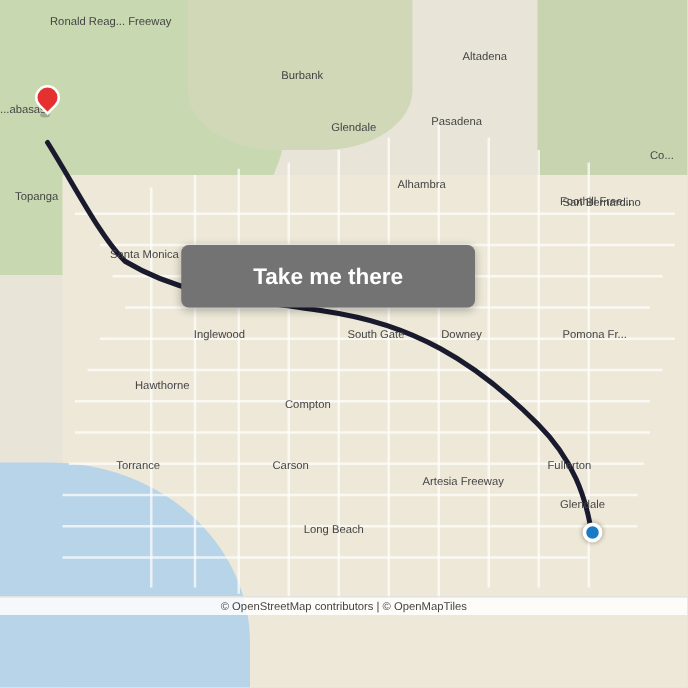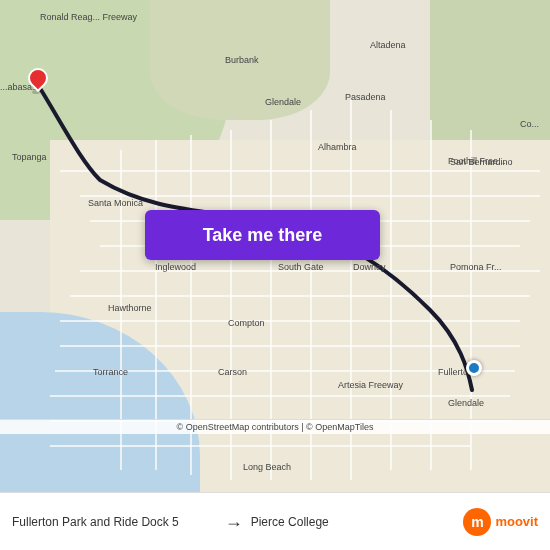--- a/index.html
+++ b/index.html
@@ -93,25 +93,25 @@
       position: absolute;
       top: 0; left: 0;
       width: 100%;
       height: 100%;
       pointer-events: none;
     }
 
     
     #take-me-there-btn {
       position: absolute;
-      top: 210px;
+      top: 196px;
       left: 145px;
       width: 235px;
       height: 50px;
-      background: #6d28d9;
+      background: #737373;
       color: white;
       border: none;
       border-radius: 6px;
       font-size: 18px;
       font-weight: bold;
       cursor: pointer;
       display: flex;
       align-items: center;
       justify-content: center;
       box-shadow: 0 2px 8px rgba(0,0,0,0.3);
@@ -323,46 +323,35 @@
       <div class="map-label" style="top:262px;left:155px;">Inglewood</div>
       <div class="map-label" style="top:303px;left:108px;">Hawthorne</div>
       <div class="map-label" style="top:262px;left:278px;">South Gate</div>
       <div class="map-label" style="top:262px;left:353px;">Downey</div>
       <div class="map-label" style="top:318px;left:228px;">Compton</div>
       <div class="map-label" style="top:367px;left:93px;">Torrance</div>
       <div class="map-label" style="top:367px;left:218px;">Carson</div>
       <div class="map-label" style="top:380px;left:338px;">Artesia Freeway</div>
       <div class="map-label" style="top:367px;left:438px;">Fullerton</div>
       <div class="map-label" style="top:398px;left:448px;">Glendale</div>
-      <div class="map-label" style="top:418px;left:243px;margin-top:44px;">Long Beach</div>
+      <div class="map-label" style="top:418px;left:243px;">Long Beach</div>
 
       <div class="map-label" style="top:82px;left:0px;">...abasas</div>
 
     </div>
 
     <div class="pin-origin">
       <div class="pin-head"></div>
       <div class="pin-shadow"></div>
     </div>
 
     <div class="pin-dest">
       <div class="dot"></div>
     </div>
 
     <button id="take-me-there-btn">Take me there</button>
 
     <div id="attribution">© OpenStreetMap contributors | © OpenMapTiles</div>
 
   </div>
 
-  <div id="bottom-bar">
-    <span class="route-from">Fullerton Park and Ride Dock 5</span>
-    <span class="route-arrow">→</span>
-    <span class="route-to">Pierce College</span>
-    <div class="moovit-logo">
-      <div class="moovit-icon">
-        <span>m</span>
-      </div>
-      <span class="moovit-text">moovit</span>
-    </div>
-  </div>
 
 </div>
 
 </body></html>

